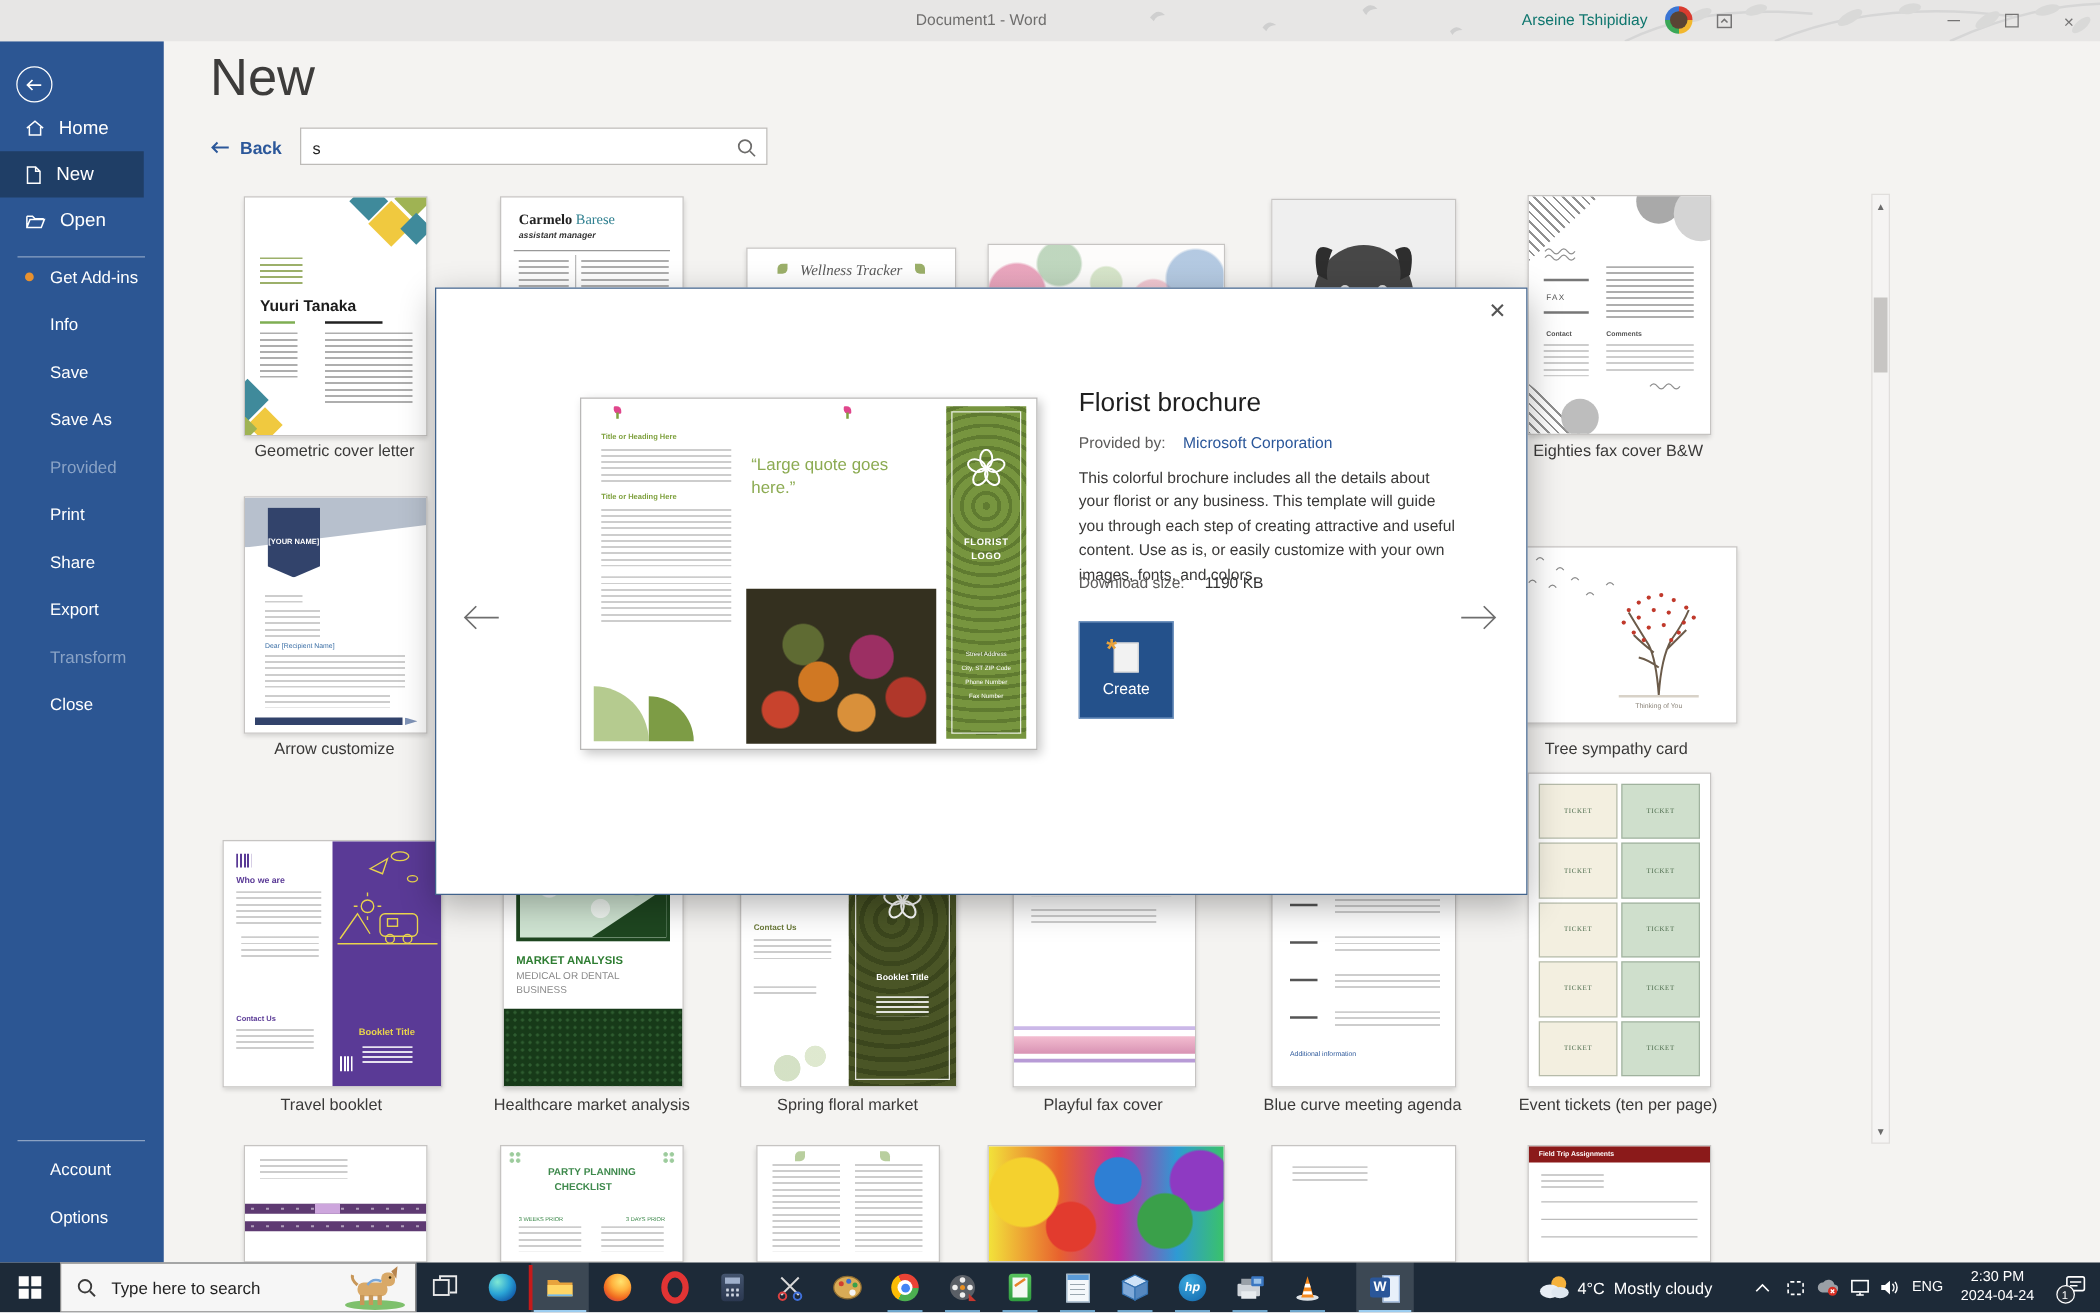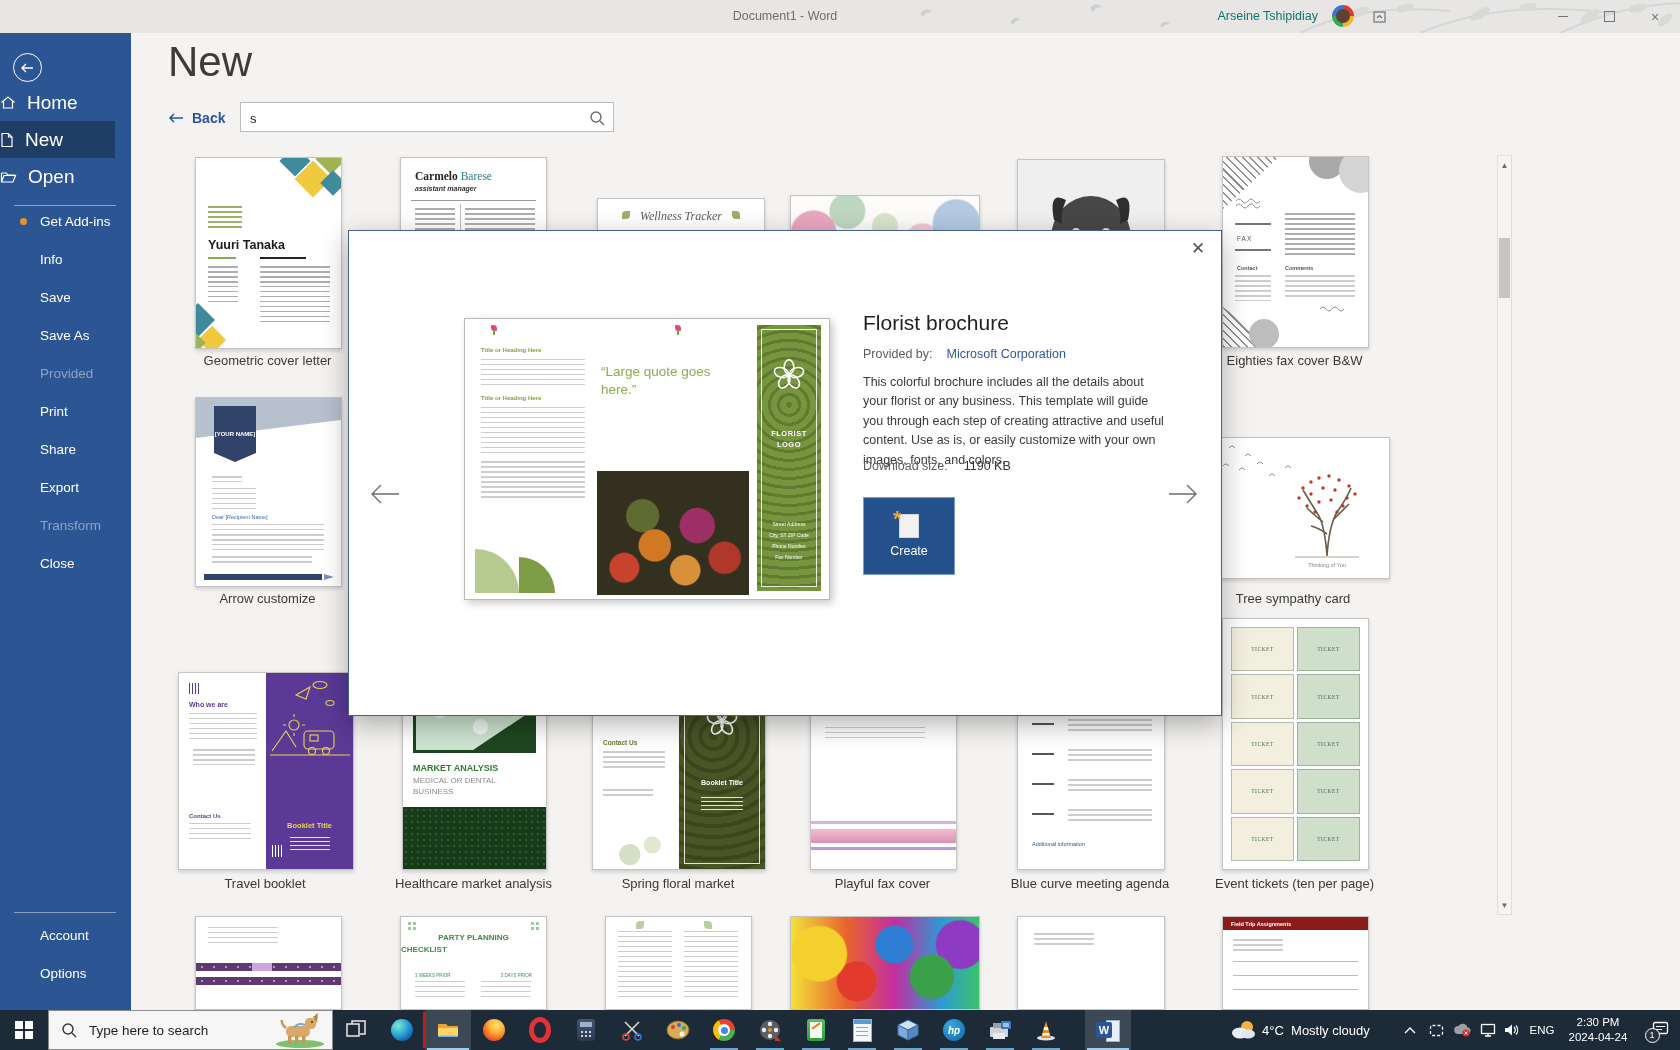--- a/index.html
+++ b/index.html
@@ -15,21 +15,21 @@
     background:conic-gradient(#d93b2f 0 90deg,#f2b72e 0 180deg,#3aa757 0 270deg,#3b76d4 0 360deg);}
   .tb-avatar:after{content:"";position:absolute;left:4px;top:4px;width:14px;height:14px;border-radius:50%;background:#5a4434;}
   .tb-btn{position:absolute;top:0;width:42px;height:33px;display:flex;align-items:center;justify-content:center;color:#757474;font-size:14px;}
   .restore-box{width:9px;height:9px;border:1.2px solid #757474;}
   .min-bar{width:10px;height:1.5px;background:#757474;}
 
   
   .sidebar{position:absolute;left:0;top:33px;width:131px;height:977px;background:#2c5693;z-index:5;}
   .sb-back{position:absolute;left:13px;top:20px;width:27px;height:27px;border:1.6px solid #fff;border-radius:50%;
     display:flex;align-items:center;justify-content:center;}
-  .sb-row{position:absolute;left:0;width:115px;height:37px;display:flex;align-items:center;gap:11px;box-sizing:border-box;color:#fff;font-size:19px;}
+  .sb-row{position:absolute;left:0;width:115px;height:37px;display:flex;align-items:center;gap:11px;padding-left:20px;box-sizing:border-box;color:#fff;font-size:15px;}
   .sb-row.sel{background:#1f3e66;}
   .sb-item{position:absolute;left:40px;color:#fff;font-size:13.5px;}
   .sb-item.dim{color:#8aa3c6;}
   .sb-div{position:absolute;left:14px;width:102px;height:1px;background:rgba(255,255,255,.45);}
   .sb-dot{position:absolute;left:20px;width:7px;height:7px;border-radius:50%;background:#e8912f;}
 
   
   .pg-head{position:absolute;left:168px;top:38px;font-size:42px;font-weight:300;color:#3d3c3b;}
   .pg-back{position:absolute;left:168px;top:110px;font-size:14px;font-weight:bold;color:#2b579a;display:flex;gap:8px;align-items:center;cursor:pointer;}
   .pg-search{position:absolute;left:240px;top:102px;width:374px;height:30px;background:#fff;border:1px solid #bdbbb8;box-sizing:border-box;}
@@ -55,21 +55,21 @@
     box-shadow:0 8px 26px rgba(0,0,0,.30);z-index:40;}
   .m-close{position:absolute;right:10px;top:4px;font-size:17px;font-weight:300;color:#555;width:26px;height:26px;display:flex;align-items:center;justify-content:center;cursor:pointer;}
   .m-nav{position:absolute;top:250px;width:34px;height:26px;cursor:pointer;}
   .preview{position:absolute;left:115px;top:87px;width:364px;height:280px;background:#fff;border:1px solid #b9b8b7;box-shadow:3px 3px 8px rgba(0,0,0,.22);}
   .m-title{position:absolute;left:514px;top:80px;font-size:21px;color:#1f1f1f;}
   .m-prov{position:absolute;left:514px;top:116px;font-size:12.5px;color:#5c5b5a;}
   .m-prov a{color:#2b579a;text-decoration:none;margin-left:14px;}
   .m-desc{position:absolute;left:514px;top:142px;width:306px;font-size:12.5px;line-height:1.55;color:#3a3938;}
   .m-dl{position:absolute;left:514px;top:228px;font-size:12.5px;color:#5c5b5a;}
   .m-dl b{font-weight:normal;color:#333;margin-left:16px;}
-  .create{position:absolute;left:514px;top:266px;width:92px;height:78px;background:#24518b;border:1px solid #7a9cc6;box-sizing:border-box;
+  .create{position:absolute;left:514px;top:266px;width:76px;height:78px;background:#24518b;border:1px solid #7a9cc6;box-sizing:border-box;
     display:flex;flex-direction:column;align-items:center;justify-content:center;gap:6px;cursor:pointer;}
   .create .lbl{color:#fff;font-size:12.5px;}
   .cicon{position:relative;width:18px;height:22px;background:#f2f2f2;border:1px solid #d8d8d8;}
   .cicon:before{content:"*";position:absolute;left:-7px;top:-9px;font-size:22px;font-weight:bold;color:#e8a33d;}
 
   
   .bro-h{position:absolute;font-size:6px;font-weight:bold;color:#7fa13f;}
   .bud{position:absolute;width:6px;height:6px;background:#e0468c;border-radius:1px 60% 1px 60%;}
   .bud:after{content:"";position:absolute;left:2px;top:5px;width:1.5px;height:5px;background:#7fa13f;}
   .greenpanel{position:absolute;left:292px;top:6px;width:64px;height:266px;background:
@@ -439,21 +439,21 @@
   <div class="tlabel" style="left:1192px;top:876px;width:205px">Event tickets (ten per page)</div>
 
   <div class="thumb" style="left:195px;top:916px;width:145px;height:92px">
     <div class="abs fll" style="left:12px;top:10px;width:70px;height:16px"></div>
     <div class="abs" style="left:0;top:46px;width:145px;height:8px;background:#5e3a72;background-image:radial-gradient(rgba(255,255,255,.5) 1px,transparent 1.3px);background-size:12px 8px"></div>
     <div class="abs" style="left:56px;top:46px;width:20px;height:8px;background:#cda6dd"></div>
     <div class="abs" style="left:0;top:60px;width:145px;height:8px;background:#5e3a72;background-image:radial-gradient(rgba(255,255,255,.5) 1px,transparent 1.3px);background-size:12px 8px"></div>
   </div>
   <div class="thumb" style="left:400px;top:916px;width:145px;height:92px">
     <div class="abs" style="left:0;top:16px;width:145px;text-align:center;font-size:8px;font-weight:bold;color:#3f8a4d">PARTY PLANNING</div>
-    <div class="abs" style="left:0;top:28px;width:131px;font-size:8px;font-weight:bold;color:#3f8a4d">CHECKLIST</div>
+    <div class="abs" style="left:0;top:28px;width:131px;text-align:center;font-size:8px;font-weight:bold;color:#3f8a4d">CHECKLIST</div>
     <div class="abs" style="left:14px;top:56px;font-size:4.5px;color:#3f8a4d">3 WEEKS PRIOR</div>
     <div class="abs" style="right:14px;top:56px;font-size:4.5px;color:#3f8a4d">3 DAYS PRIOR</div>
     <div class="abs fll" style="left:14px;top:64px;width:50px;height:20px"></div>
     <div class="abs fll" style="left:80px;top:64px;width:50px;height:20px"></div>
     <span class="abs" style="left:6px;top:4px;width:10px;height:10px;background:radial-gradient(circle,#9ccb9c 1.5px,transparent 2px);background-size:5px 5px"></span>
     <span class="abs" style="right:6px;top:4px;width:10px;height:10px;background:radial-gradient(circle,#9ccb9c 1.5px,transparent 2px);background-size:5px 5px"></span>
   </div>
   <div class="thumb" style="left:605px;top:916px;width:145px;height:92px">
     <div class="abs fll" style="left:12px;top:14px;width:54px;height:70px"></div>
     <div class="abs fll" style="left:78px;top:14px;width:54px;height:70px"></div>

